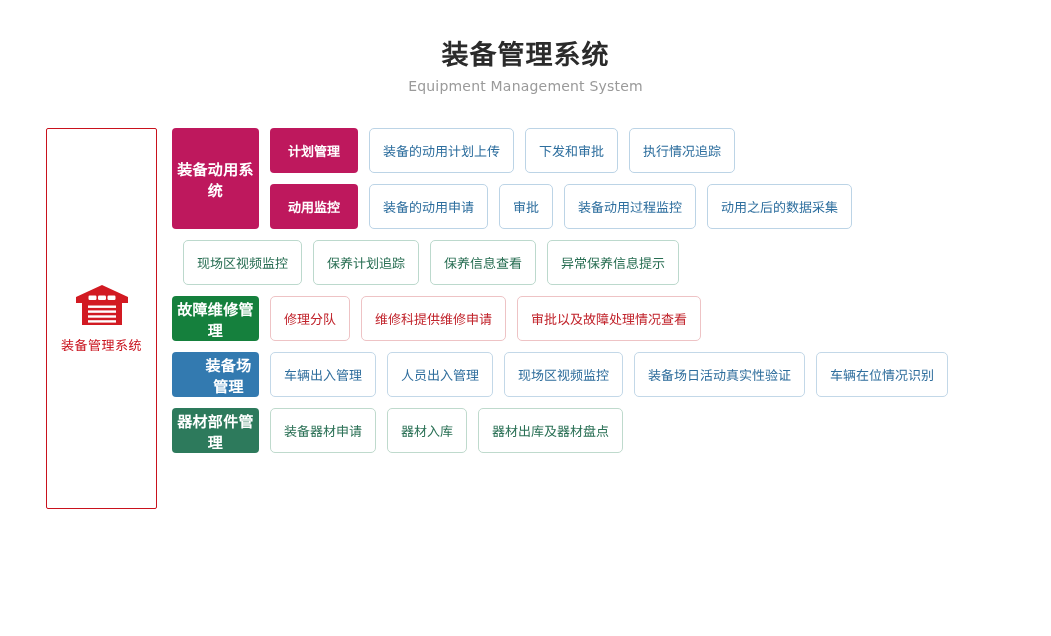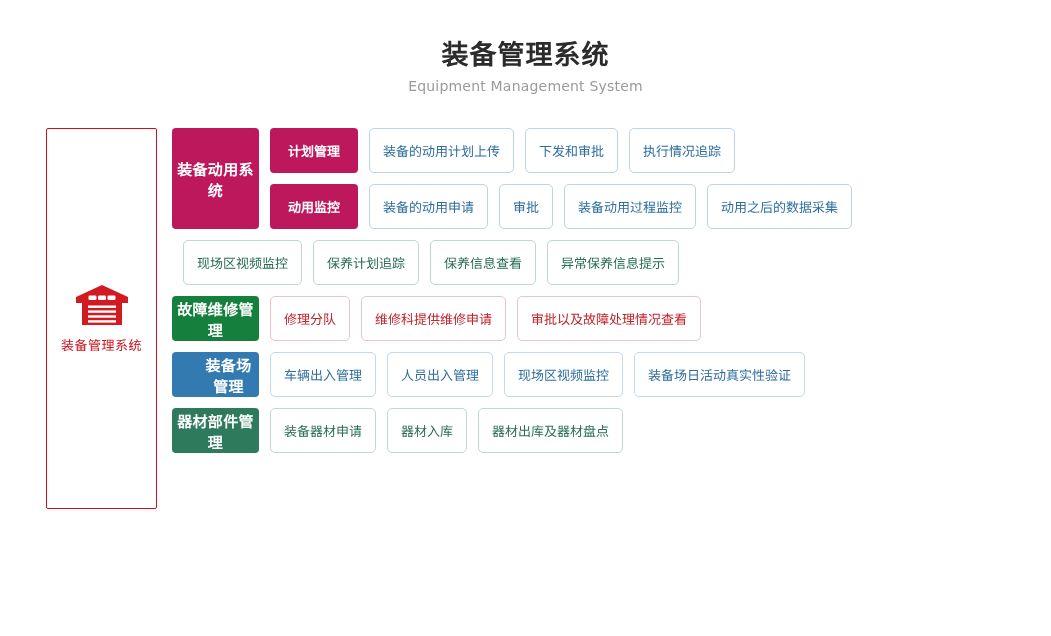--- a/index.html
+++ b/index.html
@@ -231,20 +231,21 @@
       </div>
     </div>
     <div class="band t-bluelight">
       <div class="cat single">装备场管理</div>
       <div class="rows">
         <div class="subrow">
           <div class="leaf">车辆出入管理</div>
           <div class="leaf">人员出入管理</div>
           <div class="leaf">现场区视频监控</div>
           <div class="leaf">装备场日活动真实性验证</div>
+          <div class="leaf">车辆在位情况识别</div>
         </div>
       </div>
     </div>
     <div class="band t-greenmid">
       <div class="cat single">器材部件管理</div>
       <div class="rows">
         <div class="subrow">
           <div class="leaf">装备器材申请</div>
           <div class="leaf">器材入库</div>
           <div class="leaf">器材出库及器材盘点</div>

